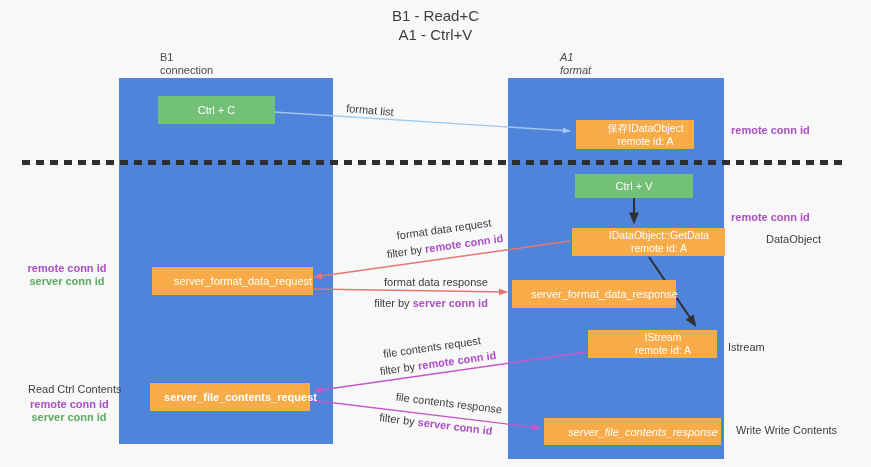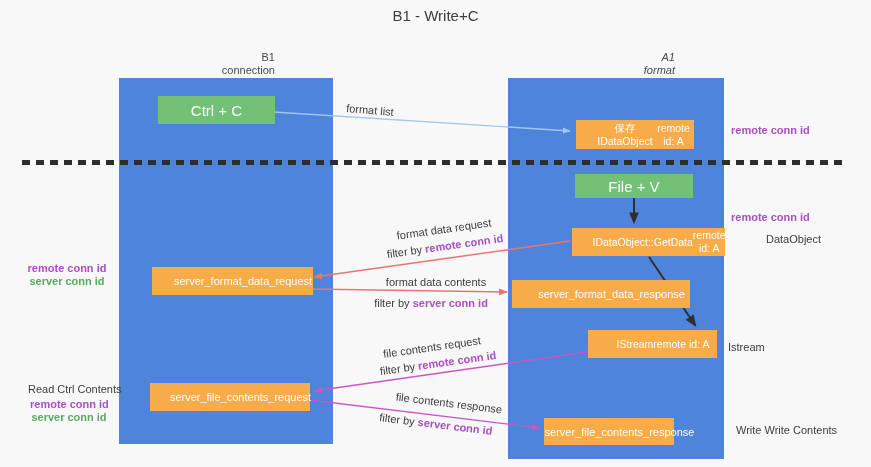--- a/index.html
+++ b/index.html
@@ -10,31 +10,31 @@
     position: relative;
     overflow: hidden;
     color: var(--text-dark, #3d3d3d);
   }
   .abs { position:absolute; }
   .title {
     top:6px; left:0; right:0; text-align:center;
     font-size:15px; line-height:19px; color: var(--text-dark,#3d3d3d);
   }
   .col-header {
-    text-align:right; font-size:11px; line-height:13px; color:#4a4a4a;
+    text-align:left; font-size:11px; line-height:13px; color:#4a4a4a;
   }
   .lane { background: var(--column-blue, #4e84d9); }
   .gbox {
     background: var(--box-green, #73c077); color:#fff;
     display:flex; align-items:center; justify-content:center;
-    font-size:15px;
+    font-size:11px;
   }
   .obox {
     background: var(--box-orange, #f8ab49); color:#fff;
-    display:flex; flex-direction:row; align-items:center; justify-content:center;
+    display:flex; flex-direction:column; align-items:center; justify-content:center;
     font-size:11px; text-align:center;padding-left:21px;
   }
   .two-line { font-size:10.5px; line-height:13px; }
   .dashline {
     height:5px;
     background: repeating-linear-gradient(90deg,
       var(--dash-color,#2e2e2e) 0 8px, transparent 8px 14px);
   }
   .flow-label {
     font-size:11px; white-space:nowrap; color:#3d3d3d;
@@ -53,21 +53,22 @@
   .a-black  { stroke: var(--arrow-black,#2f2f2f);  stroke-width:2;   fill:none; }
   .m-blue  { fill: var(--arrow-blue,#9ec8ec); }
   .m-red   { fill: var(--arrow-red,#e77672); }
   .m-mag   { fill: var(--arrow-magenta,#c757c9); }
   .m-black { fill: var(--arrow-black,#2f2f2f); }
 </style>
 </head>
 <body>
 
 <div class="abs title">
-  <div>B1 - Write+C</div>
+  <div>B1 - Read+C</div>
+  <div>A1 - Ctrl+V</div>
 </div>
 
 <div class="abs col-header" style="left:160px; top:51px; width:115px;">
   <div>B1</div>
   <div>connection</div>
 </div>
 <div class="abs col-header" style="left:560px; top:51px; width:115px;font-style:italic;">
   <div>A1</div>
   <div>format</div>
 </div>
@@ -98,62 +99,62 @@
   <path class="a-black" d="M634,198 L634,222" marker-end="url(#mh-black)"></path>
   <path class="a-black" d="M649,257 L695,325" marker-end="url(#mh-black)"></path>
   <path class="a-mag" d="M587,352 L314,391" marker-end="url(#mh-mag)"></path>
   <path class="a-mag" d="M310,400 L540,428" marker-end="url(#mh-mag)"></path>
 </svg>
 
 <div class="abs gbox" style="left:158px; top:96px; width:117px; height:28px;">
   <span>Ctrl + C</span>
 </div>
 <div class="abs gbox" style="left:575px; top:174px; width:118px; height:24px;">
-  <span>File + V</span>
+  <span>Ctrl + V</span>
 </div>
 
 <div class="abs obox two-line" style="left:576px; top:120px; width:118px; height:29px;">
   <div>保存IDataObject</div>
   <div>remote id: A</div>
 </div>
 <div class="abs obox two-line" style="left:572px; top:228px; width:153px; height:28px;">
   <div>IDataObject::GetData</div>
   <div>remote id: A</div>
 </div>
 <div class="abs obox two-line" style="left:588px; top:330px; width:129px; height:28px;">
   <div>IStream</div>
   <div>remote id: A</div>
 </div>
 <div class="abs obox" style="left:152px; top:267px; width:161px; height:28px;">
   <span>server_format_data_request</span>
 </div>
-<div class="abs obox" style="left:512px; top:280px; width:178px; height:28px;">
+<div class="abs obox" style="left:512px; top:280px; width:164px; height:28px;">
   <span>server_format_data_response</span>
 </div>
-<div class="abs obox" style="left:150px; top:383px; width:160px; height:28px;">
+<div class="abs obox" style="left:150px; top:383px; width:160px; height:28px;font-weight:bold;">
   <span>server_file_contents_request</span>
 </div>
-<div class="abs obox" style="left:544px; top:418px; width:130px; height:27px;">
+<div class="abs obox" style="left:544px; top:418px; width:177px; height:27px;font-style:italic;">
   <span>server_file_contents_response</span>
 </div>
 
 <div class="abs flow-label r-pos5" style="left:370px; top:110px;">
   <span>format list</span>
 </div>
 
 <div class="abs flow-label r-neg8" style="left:444px; top:229px;">
   <span>format data request</span>
 </div>
 <div class="abs flow-label r-neg8" style="left:445px; top:246px;">
   <span>filter by</span>
   <b class="purple">remote conn id</b>
 </div>
 
 <div class="abs flow-label" style="left:436px; top:282px;">
-  <span>format data contents</span>
+  <span>format data response</span>
 </div>
 <div class="abs flow-label" style="left:431px; top:303px;">
   <span>filter by</span>
   <b class="purple">server conn id</b>
 </div>
 
 <div class="abs flow-label r-neg8" style="left:432px; top:347px;">
   <span>file contents request</span>
 </div>
 <div class="abs flow-label r-neg8" style="left:438px; top:363px;">

